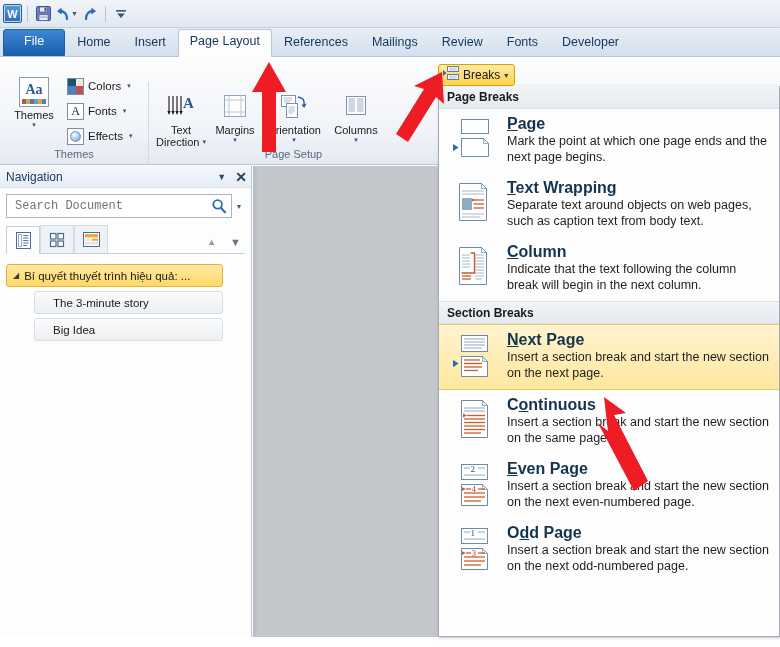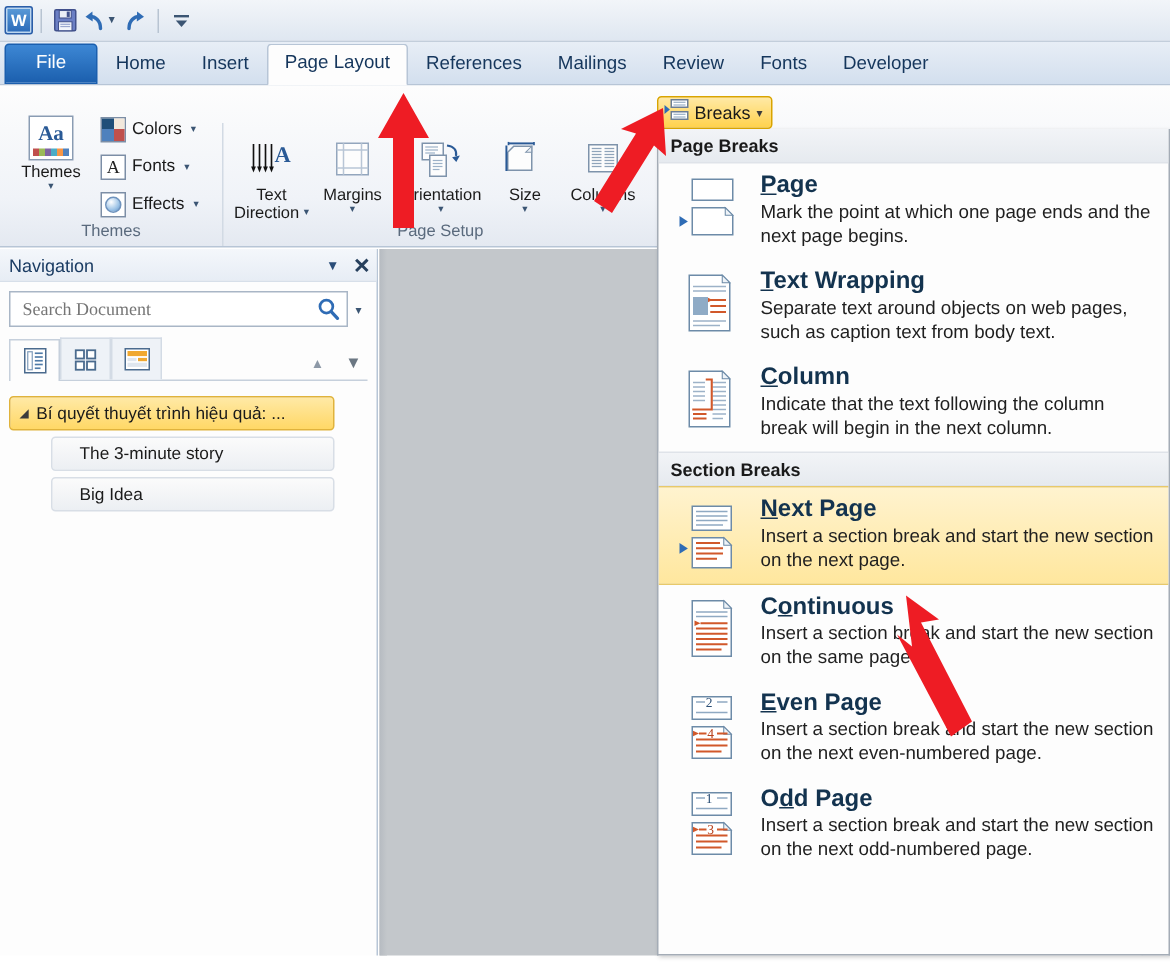--- a/index.html
+++ b/index.html
@@ -128,21 +128,21 @@
   .navhdr .sp { flex:1; }
   .navhdr .dd { font-size:9px; color:#2a4d78; margin-right:9px; cursor:pointer; }
   .navhdr .cl { font-size:14px; color:#27405d; font-weight:bold; line-height:14px; cursor:pointer; }
 
   .searchrow { padding:6px 6px 4px 6px; display:flex; align-items:center; }
   .searchbox {
     flex:1; height:24px; border:1px solid #a9b6c6; background:#fff;
     display:flex; align-items:center; padding:0 4px 0 6px;
   }
   .searchbox input {
-    flex:1; border:0; outline:0; font-family:Liberation Serif, serif;
+    flex:1; border:0; outline:0; font-family:Liberation Mono, monospace;
     font-size:12px; color:#4c1d95; background:transparent;
   }
   .magnifier { width:16px; height:16px; }
   .searchcaret { font-size:8px; color:#3b5573; padding:0 4px 0 5px; }
 
   .navtabs {
     margin:2px 6px 0 6px; height:30px; border-bottom:1px solid #c6d0dc;
     display:flex; align-items:flex-end; position:relative;
   }
   .navtab {
@@ -200,21 +200,21 @@
     border-bottom:1px solid #dfe3e9;
     height:23px; display:flex; align-items:center; padding-left:8px;
     font-size:12px; font-weight:bold; color:#1a1a1a;
   }
   .menusec.second { border-top:1px solid #dfe3e9; }
   .mitem {
     display:flex; padding:7px 8px 8px 10px; gap:10px; align-items:flex-start;
   }
   .mitem.sel {
     background:linear-gradient(#fff3cf,#ffe79e);
-    border-top:1px solid #e8c96a; border-bottom:1px solid #e8c96a;align-items:center;
+    border-top:1px solid #e8c96a; border-bottom:1px solid #e8c96a;
   }
   .micon { width:48px; flex:0 0 48px; display:flex; justify-content:center; padding-top:2px; }
   .mtext { flex:1; }
   .mtitle { font-size:16px; font-weight:bold; color:#13334f; line-height:16px; margin-bottom:1px; }
   .mtitle u { text-decoration:underline; }
   .mdesc { font-size:12.5px; color:#1f1f1f; line-height:16px; }
 
   
   .arrow { position:absolute; z-index:60; }
 
@@ -380,34 +380,20 @@
                 <line x1="9.5" y1="19" x2="14" y2="19"></line>
             </g>
             <path d="M19 3 q7 1 6 7" stroke="#2a5a96" stroke-width="1.4" fill="none"></path>
             <path d="M22.4 10.8 L27.6 9.6 L25.2 14 Z" fill="#2a5a96"></path>
           </svg>
         </div>
         <div class="cap">Orientation</div>
         <div class="dd">▾</div>
       </div>
 
-      <div class="bigbtn" style="width:46px;">
-        <div class="glyph">
-          <svg width="28" height="26" viewBox="0 0 28 26">
-            <path d="M6.5 3.5 h12 v16 h-16 v-12 z" fill="#fdfdfd" stroke="#7e93ab"></path>
-            <path d="M18.5 3.5 l-4 4 h4 z" fill="#eef2f7" stroke="#7e93ab" stroke-width="0.7"></path>
-            <line x1="3" y1="1.6" x2="20" y2="1.6" stroke="#2a5a96" stroke-width="1.3"></line>
-            <line x1="1.6" y1="3" x2="1.6" y2="20" stroke="#2a5a96" stroke-width="1.3"></line>
-            <line x1="3" y1="0.6" x2="3" y2="2.8" stroke="#2a5a96" stroke-width="1.1"></line>
-            <line x1="20" y1="0.6" x2="20" y2="2.8" stroke="#2a5a96" stroke-width="1.1"></line>
-          </svg>
-        </div>
-        <div class="cap">Size</div>
-        <div class="dd">▾</div>
-      </div>
 
       <div class="bigbtn" style="width:58px;">
         <div class="glyph">
           <svg width="28" height="26" viewBox="0 0 28 26">
             <rect x="4.5" y="2.5" width="19" height="18" fill="#fdfdfd" stroke="#7e93ab"></rect>
             <g stroke="#8fa4ba" stroke-width="0.85">
               <line x1="6.5" y1="5" x2="13" y2="5"></line>
                 <line x1="6.5" y1="7" x2="13" y2="7"></line>
               <line x1="6.5" y1="9" x2="13" y2="9"></line>
                 <line x1="6.5" y1="11" x2="13" y2="11"></line>

